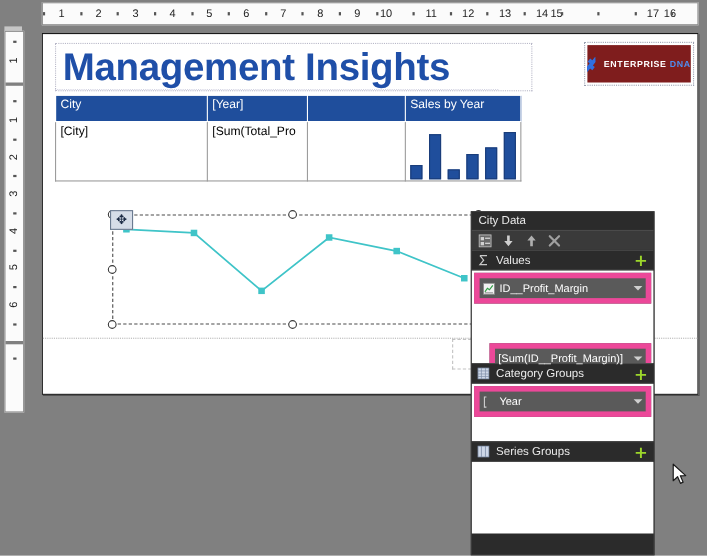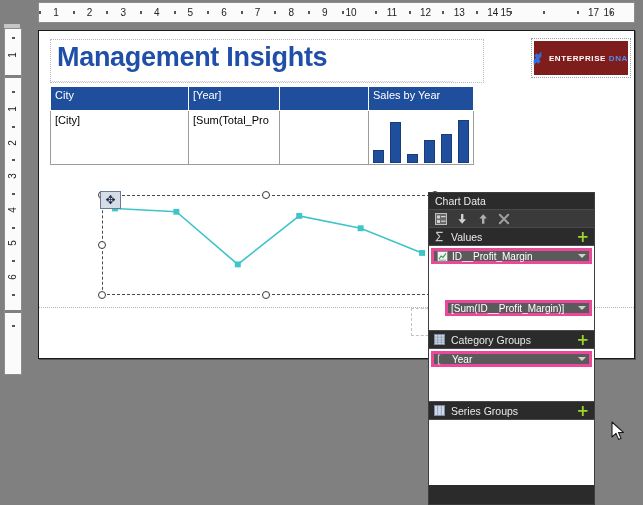--- a/index.html
+++ b/index.html
@@ -63,21 +63,21 @@
     box-shadow:1px 1px 0 rgba(0,0,0,.35);
   }
 
   
   #title-band{
     position:absolute;left:11px;top:8px;width:432px;height:42px;
     border:1px dotted #b8b8c8;
   }
   #report-title{
     position:absolute;left:6px;top:2px;
-    font-size:27px;font-weight:bold;color:#1f4fa8;
+    font-size:35px;font-weight:bold;color:#1f4fa8;
     letter-spacing:-.3px;white-space:nowrap;
     font-family:"Liberation Sans", sans-serif;
   }
   #logo-box{
     position:absolute;left:492px;top:7px;width:100px;height:40px;
     border:1px dotted #9aa0b0;padding:2px;box-sizing:border-box;
   }
   #logo-inner{
     width:100%;height:100%;background:#7f1d1d;
     display:flex;align-items:center;justify-content:flex-end;gap:5px;
@@ -175,21 +175,21 @@
     padding:0 5px 0 5px;background:#2b2b2b;
     border-top:1px solid #4a4a4a;border-bottom:1px solid #4a4a4a;
   }
   .sect-label{flex:1;font-size:10.5px;color:#e9e9e9;}
   .plus{
     color:#9cd62b;font-size:15px;font-weight:bold;line-height:10px;
     font-family:"DejaVu Sans", sans-serif;
   }
   .sect-body{background:#ffffff;padding:2px;box-sizing:border-box;}
   .field-row{
-    height:16px;background:#5a5a5a;border:3px solid #ec4899;box-sizing:border-box;
+    height:28px;background:#5a5a5a;border:5px solid #ec4899;box-sizing:border-box;
     display:flex;align-items:center;gap:4px;padding:0 3px;margin-bottom:2px;
     color:#ffffff;font-size:10px;
   }
   .field-row.sub{margin-left:14px;background:#5a5a5a;margin-top:36px;}
   .field-row .fname{flex:1;overflow:hidden;white-space:nowrap;}
   .caret{
     width:0;height:0;border-left:4px solid transparent;border-right:4px solid transparent;
     border-top:4px solid #cfcfcf;flex:0 0 auto;
   }
   .mini-ico{width:11px;height:11px;flex:0 0 auto;display:block;}
@@ -353,21 +353,21 @@
       </div>
 
       <div id="footer-line"></div>
       <div id="footer-box"></div>
     </div>
 
   </div>
 
   <div id="chart-data-pane">
 
-    <div class="pane-title">Chart Data</div>
+    <div class="pane-title">City Data</div>
 
     <div class="pane-toolbar">
       <svg class="tb-ico" viewBox="0 0 12 12">
         <rect x="0.5" y="0.5" width="11" height="11" fill="#6e6e6e" stroke="#c9c9c9"></rect>
         <rect x="2" y="2.5" width="3" height="3" fill="#dedede"></rect>
         <rect x="6" y="3" width="4.5" height="1.2" fill="#dedede"></rect>
         <rect x="2" y="7" width="3" height="3" fill="#dedede"></rect>
         <rect x="6" y="7.6" width="4.5" height="1.2" fill="#dedede"></rect>
       </svg>
       <svg class="tb-ico" viewBox="0 0 12 12">

